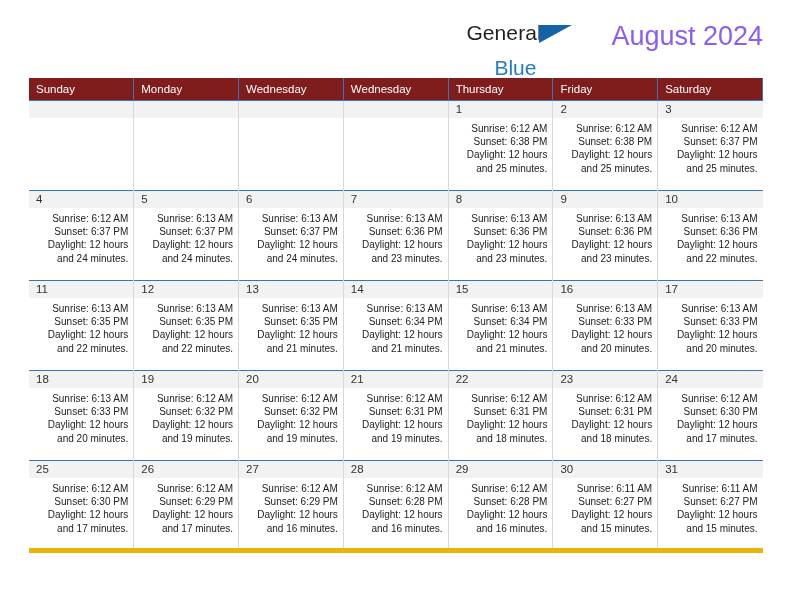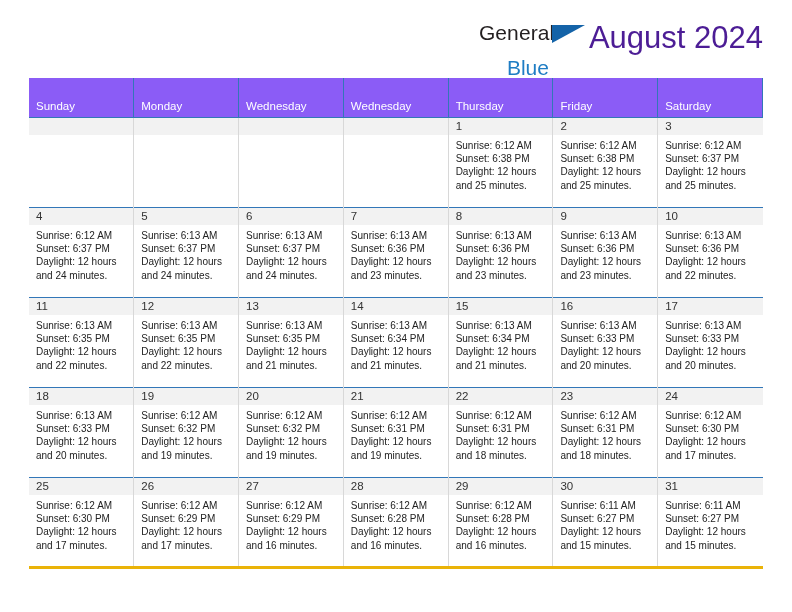--- a/index.html
+++ b/index.html
@@ -61,82 +61,84 @@
     height: 0;
     border-left: 33px solid #1463a8;
     border-bottom: 18px solid transparent;
   }
 
   .title-wrap {
     text-align: right;
     padding-top: 0px;
   }
   .cal-title {
-    font-size: 31px;
+    font-size: 27px;
     font-weight: normal;
-    color: #4c1d95;
+    color: #8b5cf6;
     line-height: 1.05;
     white-space: nowrap;
+    margin-left: 35px;
   }
   .cal-subtitle {
     font-size: 13.5px;
     color: #000;
     margin-top: 7px;
     white-space: nowrap;
   }
 
   
   .calendar {
     width: 734px;
     border-collapse: collapse;
     table-layout: fixed;
     margin-top: 6px;
   }
   .calendar col { width: 14.2857%; }
 
   thead th {
-    background: #8b5cf6;
+    background: #7f1d1d;
     color: #ffffff;
     font-size: 11.5px;
     font-weight: normal;
     text-align: left;
-    padding: 22px 0 5px 7px;
+    padding: 5px 0 5px 7px;
     height: 20px;
     box-sizing: border-box;
     border-right: 1px solid #3277b8;
   }
 
   tbody td {
     vertical-align: top;
     border-top: 1px solid #3277b8;
     border-right: 1px solid #d8d8d8;
     padding: 0;
     height: 90px;
     box-sizing: border-box;
     background: #ffffff;
   }
   tbody td:last-child { border-right: none; }
-  tbody tr:last-child td { border-bottom: 3px solid #eab308; }
+  tbody tr:last-child td { border-bottom: 5px solid #eab308; }
 
   .daynum {
     display: block;
     background: #f2f2f2;
     font-size: 11.5px;
     color: #333333;
     padding: 3px 0 3px 7px;
     height: 17px;
     box-sizing: border-box;
     line-height: 11px;
   }
   td.empty .daynum { color: transparent; }
   .info {
     padding: 4px 5px 0 7px;
     font-size: 10px;
     line-height: 13.2px;
     color: #222222;
+    text-align: right;
   }
   .info div { white-space: nowrap; }
   .info .wrap2 { white-space: normal; }
 </style>
 </head>
 <body>
 
 <div class="page">
 
   <div class="header">

